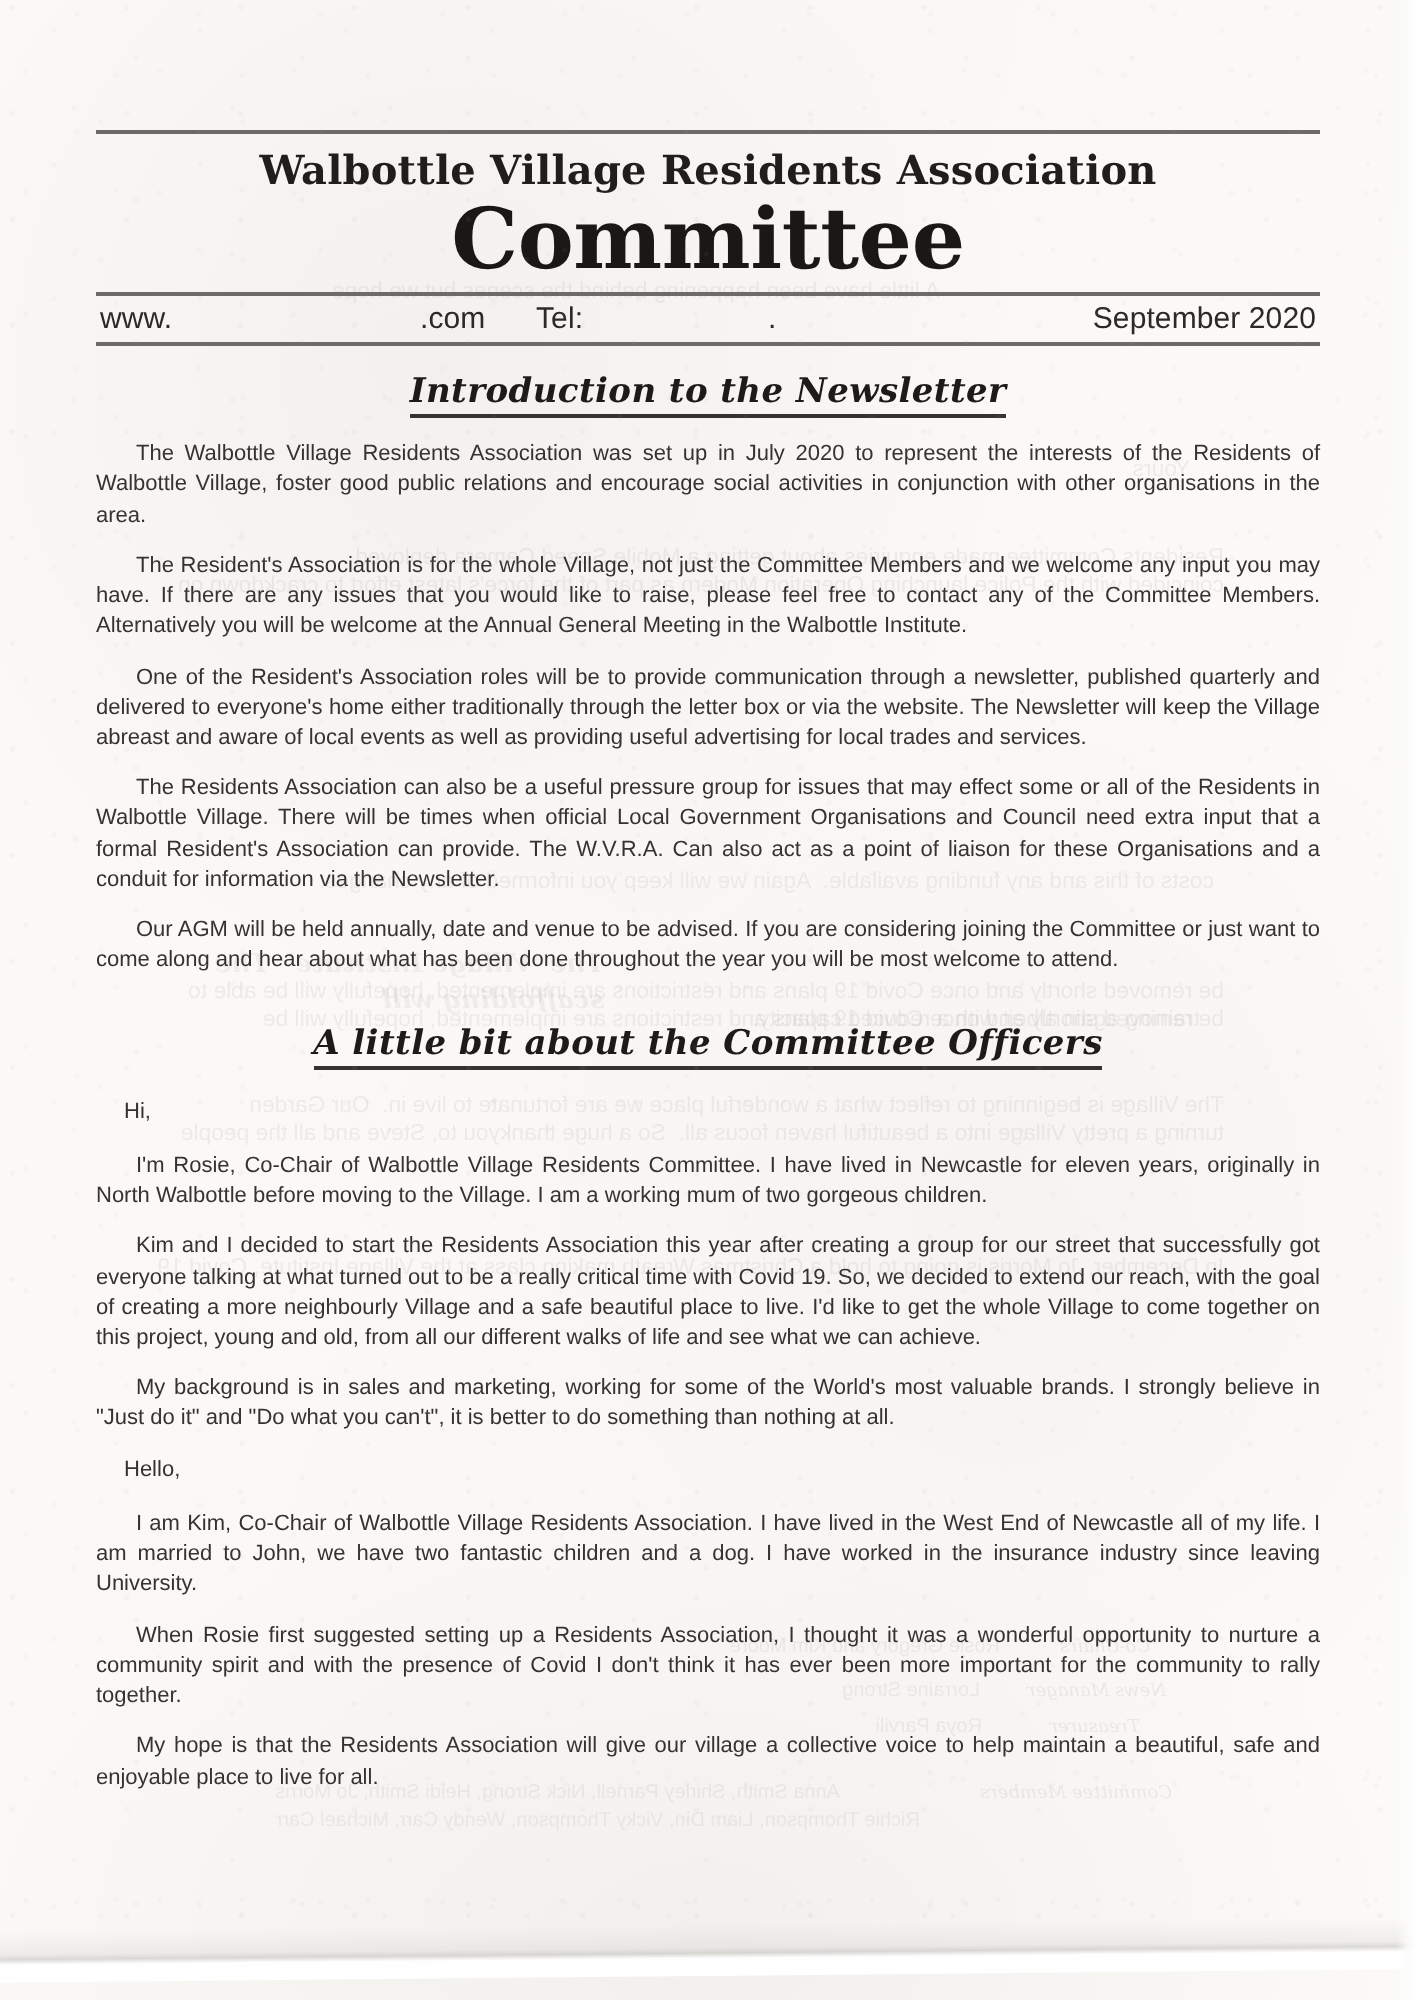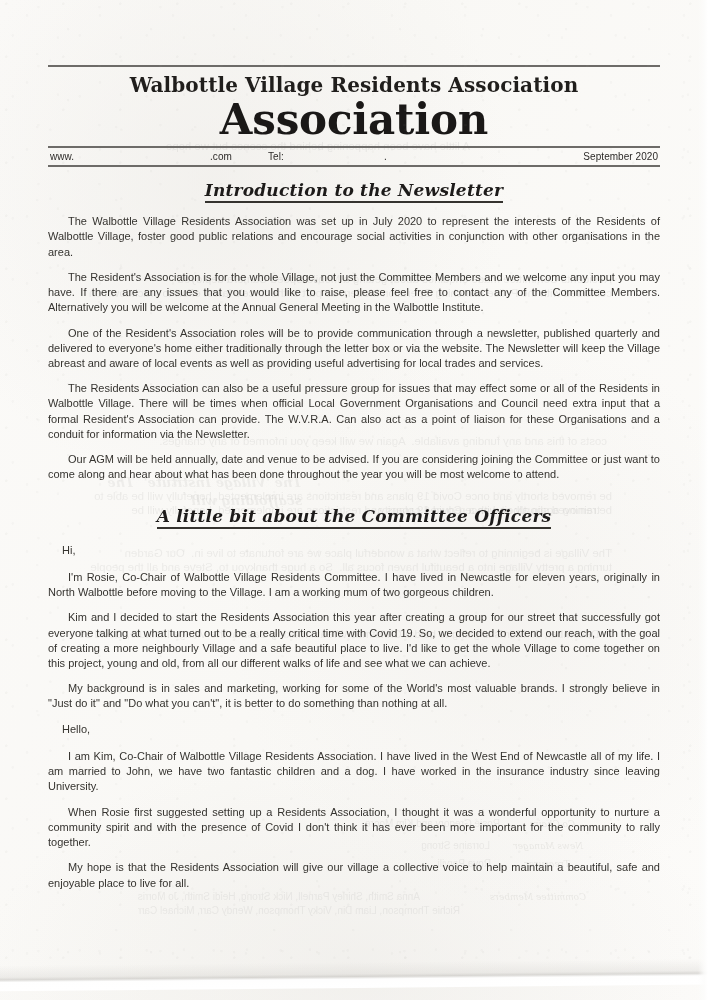--- a/index.html
+++ b/index.html
@@ -104,21 +104,21 @@
     font-size: 42px;
     color: #1a1817;
     margin: 2px 0 4px 0;
     line-height: 1.05;
     letter-spacing: -0.2px;
   }
 
   #contact-row {
     display: flex;
     align-items: baseline;
-    font-size: 10px;
+    font-size: 15px;
     color: #2c2a28;
     padding: 3px 0 3px 2px;
     letter-spacing: .05px;
     justify-content: center;
   }
   #contact-www  { width: 160px; }
   #contact-com  { width: 58px; }
   #contact-tel  { width: 30px; }
   #contact-dot  { flex: 1 1 auto; padding-left: 86px; }
   #contact-date { margin-left: auto; padding-right: 2px; }
@@ -218,21 +218,21 @@
     <div class="bleed small-caps-label" style="left:497px; top:840px; width:86px;">News Manager</div>
     <div class="bleed" style="left:390px; top:839px; width:100px; font-size:10px;">Lorraine Strong</div>
   </div>
 
   <div id="content">
 
     <div class="rule" id="masthead-top-rule"></div>
 
     <div class="masthead-line1">Walbottle Village Residents Association</div>
 
-    <div class="masthead-line2">Association</div>
+    <div class="masthead-line2">Committee</div>
 
     <div class="rule"></div>
 
     <div id="contact-row">
       <span id="contact-www">www.</span>
       <span id="contact-com">.com</span>
       <span id="contact-tel">Tel:</span>
       <span id="contact-dot">.</span>
       <span id="contact-date">September 2020</span>
     </div>

